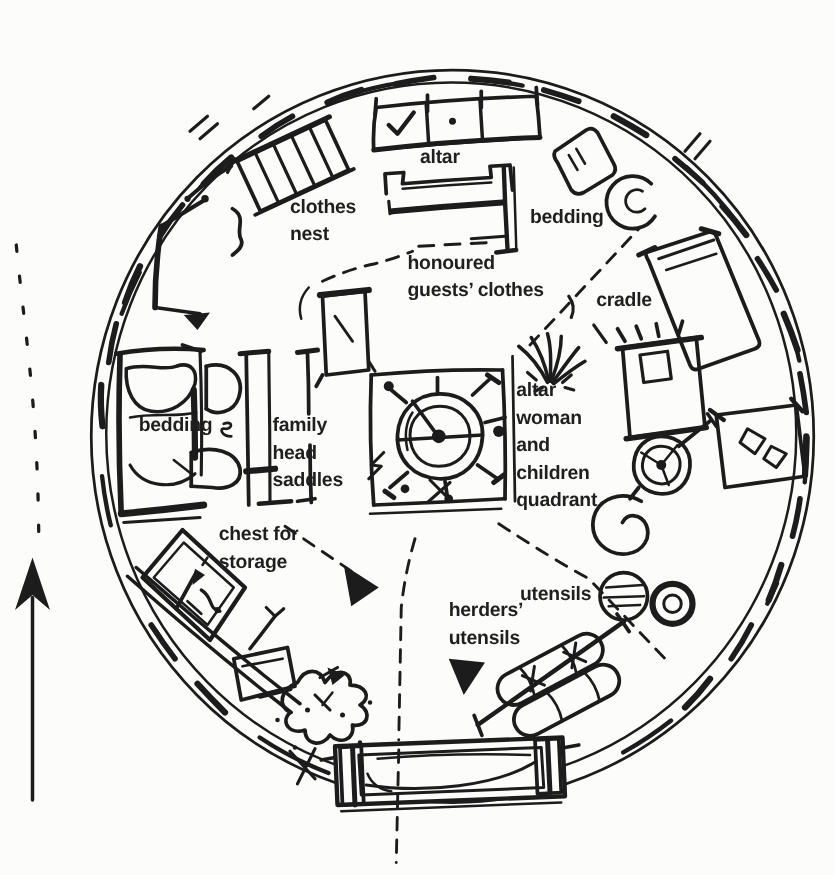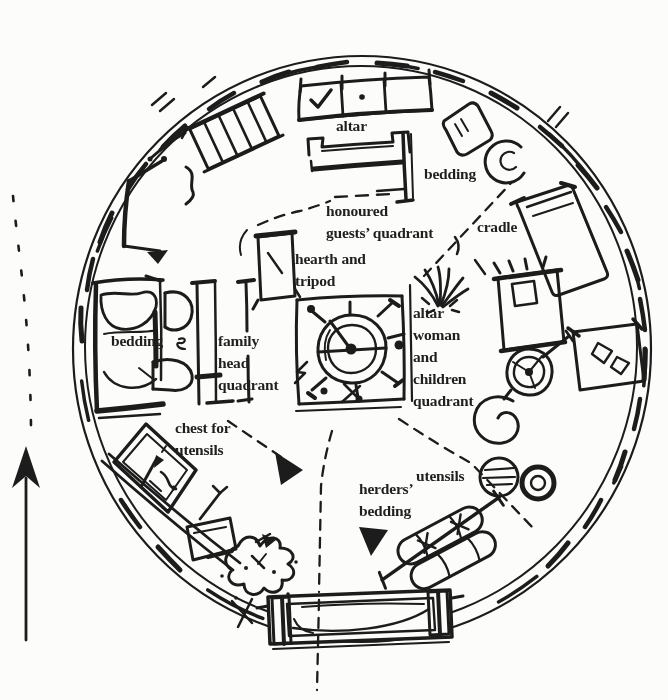--- a/index.html
+++ b/index.html
@@ -1,17 +1,17 @@
 <!DOCTYPE html>
 <html><head>
 <meta charset="utf-8">
 <style>
   html,body{margin:0;padding:0;background:#fcfcfa;}
   #stage{position:relative;width:668px;height:700px;background:#fcfcfa;overflow:hidden;
-         font-family:Liberation Serif, serif;}
+         font-family:Liberation Sans, sans-serif;}
   #sketch{position:absolute;left:0;top:0;}
   #sketch path,#sketch ellipse,#sketch circle,#sketch line{
      stroke:#1c1c1c;fill:none;stroke-linecap:round;stroke-linejoin:round;}
   #sketch .f{fill:#1c1c1c;stroke:none;}
   #sketch .paper{fill:#fcfcfa;}
   .w2{stroke-width:2}.w22{stroke-width:2.2}.w24{stroke-width:2.4}.w25{stroke-width:2.5}
   .w26{stroke-width:2.6}.w28{stroke-width:2.8}.w3{stroke-width:3}.w34{stroke-width:3.4}
   .w35{stroke-width:3.5}.w4{stroke-width:4}.w45{stroke-width:4.5}.w5{stroke-width:5}
   .w55{stroke-width:5.5}
   .dash{stroke-dasharray:10 8;stroke-width:2.3}
@@ -337,34 +337,34 @@
     <path class="w3" d="M 257 608 L 268 606"></path>
     <path class="w3" d="M 452 598 L 463 596"></path>
   </g>
 
   <g>
     <path class="dash" d="M 332 431 Q 324 458 321 486 L 319 592 M 319 600 L 317 690"></path>
   </g>
 </svg>
 
 <div class="lbl" style="left:336px;top:115px">altar</div>
+<div class="lbl" style="left:232px;top:155px">clothes
+nest</div>
 <div class="lbl" style="left:424px;top:163px">bedding</div>
 <div class="lbl" style="left:326px;top:200px">honoured
-guests’ quadrant</div>
-<div class="lbl" style="left:477px;top:216px">cradle</div>
-<div class="lbl" style="left:295px;top:248px">hearth and
-tripod</div>
+guests’ clothes</div>
+<div class="lbl" style="left:477px;top:230px">cradle</div>
 <div class="lbl" style="left:413px;top:302px">altar
 woman
 and
 children
 quadrant</div>
 <div class="lbl" style="left:111px;top:330px">bedding</div>
 <div class="lbl" style="left:218px;top:330px">family
 head
-quadrant</div>
+saddles</div>
 <div class="lbl" style="left:175px;top:417px">chest for
+storage</div>
+<div class="lbl" style="left:359px;top:478px">herders’
 utensils</div>
-<div class="lbl" style="left:359px;top:478px">herders’
-bedding</div>
 <div class="lbl" style="left:416px;top:465px">utensils</div>
 
 </div>
 
 </body></html>

